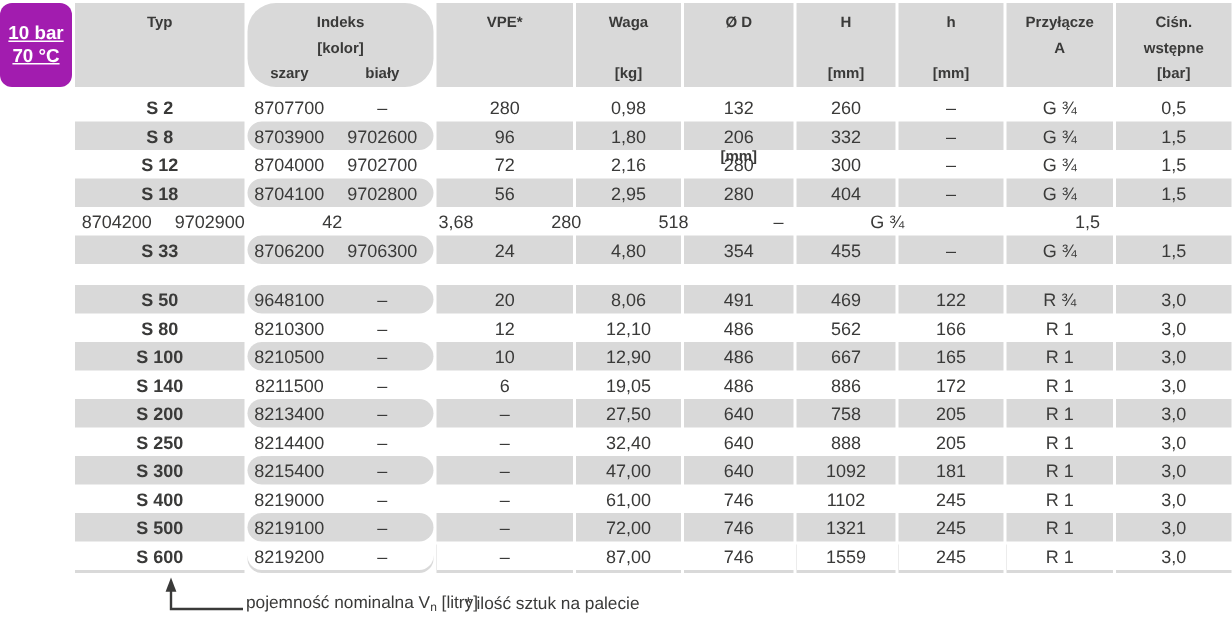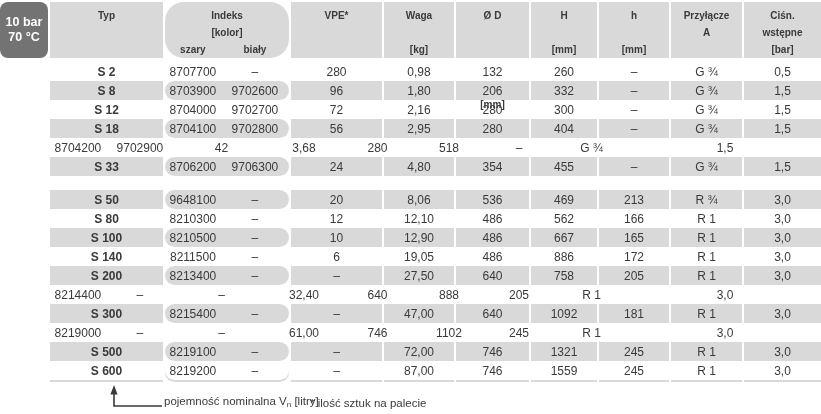--- a/index.html
+++ b/index.html
@@ -7,24 +7,25 @@
     font-family: "Liberation Sans", "DejaVu Sans", sans-serif;
     background:#ffffff;
     width:821px; height:414px;
     overflow:hidden;
   }
   .sheet { position:relative; width:821px; height:414px; background:#fff; color:#3a3a39; }
 
   
   .badge {
     position:absolute; left:0; top:2px; width:48px; height:56px;
-    background:#737373; border-radius:8px;
+    background:#a21caf; border-radius:8px;
     color:#ffffff; font-weight:bold; font-size:12.5px; line-height:15px;
     display:flex; flex-direction:column; justify-content:center; align-items:center;
     text-align:center;
+    text-decoration:underline;
   }
 
   
   .tbl { position:absolute; left:50px; top:2px; width:771px; }
 
   .row { display:flex; height:19px; align-items:stretch; }
   .cell {
     display:flex; align-items:center; justify-content:center;
     font-size:12px; text-align:center;
     margin-right:2px; background:transparent;
@@ -215,23 +216,23 @@
     <div class="group-gap"></div>
     <div class="tbody last">
         <div class="row shaded">
           <div class="cell c-typ">S 50</div>
           <div class="cell c-indeks split">
             <span class="sub s1">9648100</span>
             <span class="sub s2">–</span>
           </div>
           <div class="cell c-vpe">20</div>
           <div class="cell c-waga">8,06</div>
-          <div class="cell c-d">536</div>
+          <div class="cell c-d">491</div>
           <div class="cell c-bigH">469</div>
-          <div class="cell c-h">213</div>
+          <div class="cell c-h">122</div>
           <div class="cell c-prz">R ¾</div>
           <div class="cell c-cisn">3,0</div>
         </div>
         <div class="row">
           <div class="cell c-typ">S 80</div>
           <div class="cell c-indeks split">
             <span class="sub s1">8210300</span>
             <span class="sub s2">–</span>
           </div>
           <div class="cell c-vpe">12</div>
@@ -278,20 +279,21 @@
           </div>
           <div class="cell c-vpe">–</div>
           <div class="cell c-waga">27,50</div>
           <div class="cell c-d">640</div>
           <div class="cell c-bigH">758</div>
           <div class="cell c-h">205</div>
           <div class="cell c-prz">R 1</div>
           <div class="cell c-cisn">3,0</div>
         </div>
         <div class="row">
+          <div class="cell c-typ">S 250</div>
           <div class="cell c-indeks split">
             <span class="sub s1">8214400</span>
             <span class="sub s2">–</span>
           </div>
           <div class="cell c-vpe">–</div>
           <div class="cell c-waga">32,40</div>
           <div class="cell c-d">640</div>
           <div class="cell c-bigH">888</div>
           <div class="cell c-h">205</div>
           <div class="cell c-prz">R 1</div>
@@ -305,20 +307,21 @@
           </div>
           <div class="cell c-vpe">–</div>
           <div class="cell c-waga">47,00</div>
           <div class="cell c-d">640</div>
           <div class="cell c-bigH">1092</div>
           <div class="cell c-h">181</div>
           <div class="cell c-prz">R 1</div>
           <div class="cell c-cisn">3,0</div>
         </div>
         <div class="row">
+          <div class="cell c-typ">S 400</div>
           <div class="cell c-indeks split">
             <span class="sub s1">8219000</span>
             <span class="sub s2">–</span>
           </div>
           <div class="cell c-vpe">–</div>
           <div class="cell c-waga">61,00</div>
           <div class="cell c-d">746</div>
           <div class="cell c-bigH">1102</div>
           <div class="cell c-h">245</div>
           <div class="cell c-prz">R 1</div>

